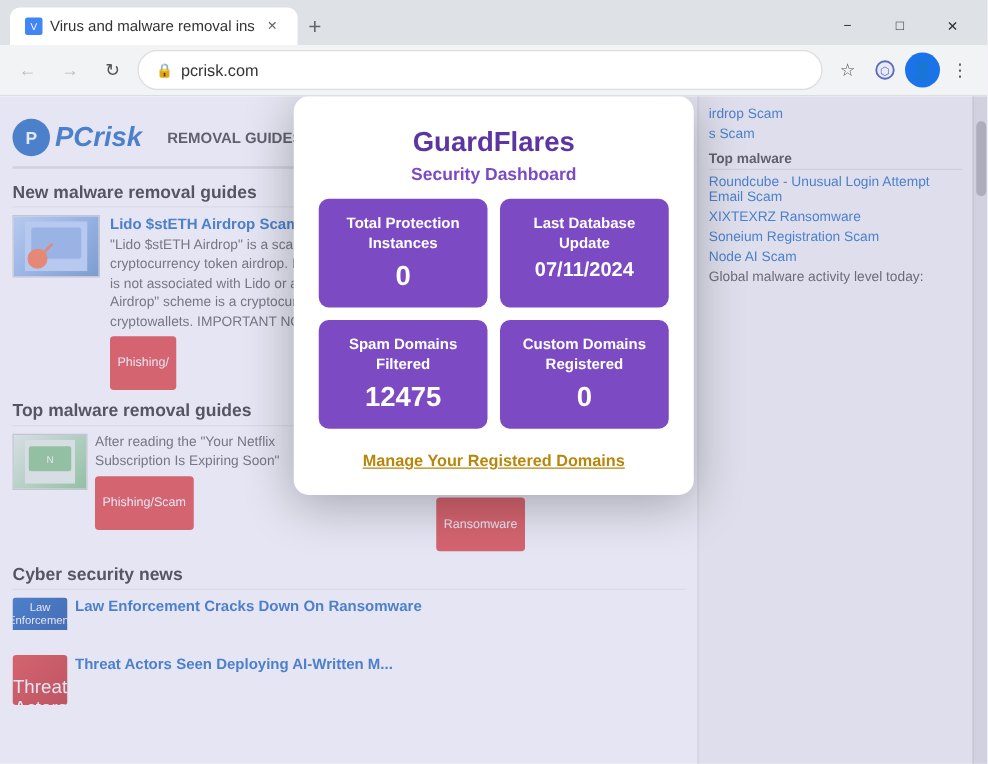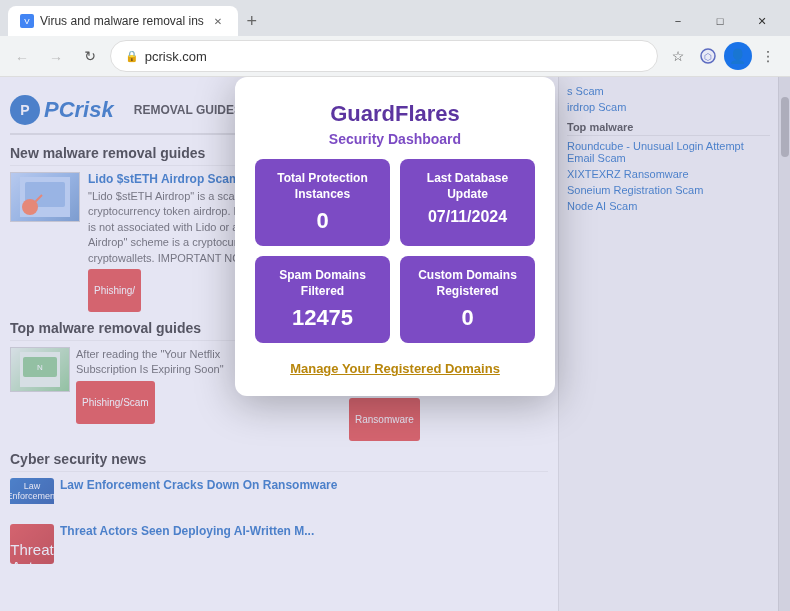--- a/index.html
+++ b/index.html
@@ -527,27 +527,28 @@
           <div class="news-thumb-threat">Threat Actors</div>
         </div>
         <div>
           <div class="article-title">Threat Actors Seen Deploying AI-Written M...</div>
         </div>
       </div>
     </div>
   </div>
 
   <div class="right-sidebar">
+    <div class="sidebar-link">irdrop Scam</div>
     <div class="sidebar-link">s Scam</div>
-    <div class="sidebar-link">irdrop Scam</div>
     <div class="sidebar-section-title">Top malware</div>
     <div class="sidebar-link">Roundcube - Unusual Login Attempt Email Scam</div>
     <div class="sidebar-link">XIXTEXRZ Ransomware</div>
     <div class="sidebar-link">Soneium Registration Scam</div>
     <div class="sidebar-link">Node AI Scam</div>
+    <div style="font-size:11px;color:#444;">Global malware activity level today:</div>
   </div>
 
   <div class="scrollbar">
     <div class="scrollbar-thumb"></div>
   </div>
 
   <div class="modal-overlay">
     <div class="modal">
       <div class="modal-title">GuardFlares</div>
       <div class="modal-subtitle">Security Dashboard</div>

